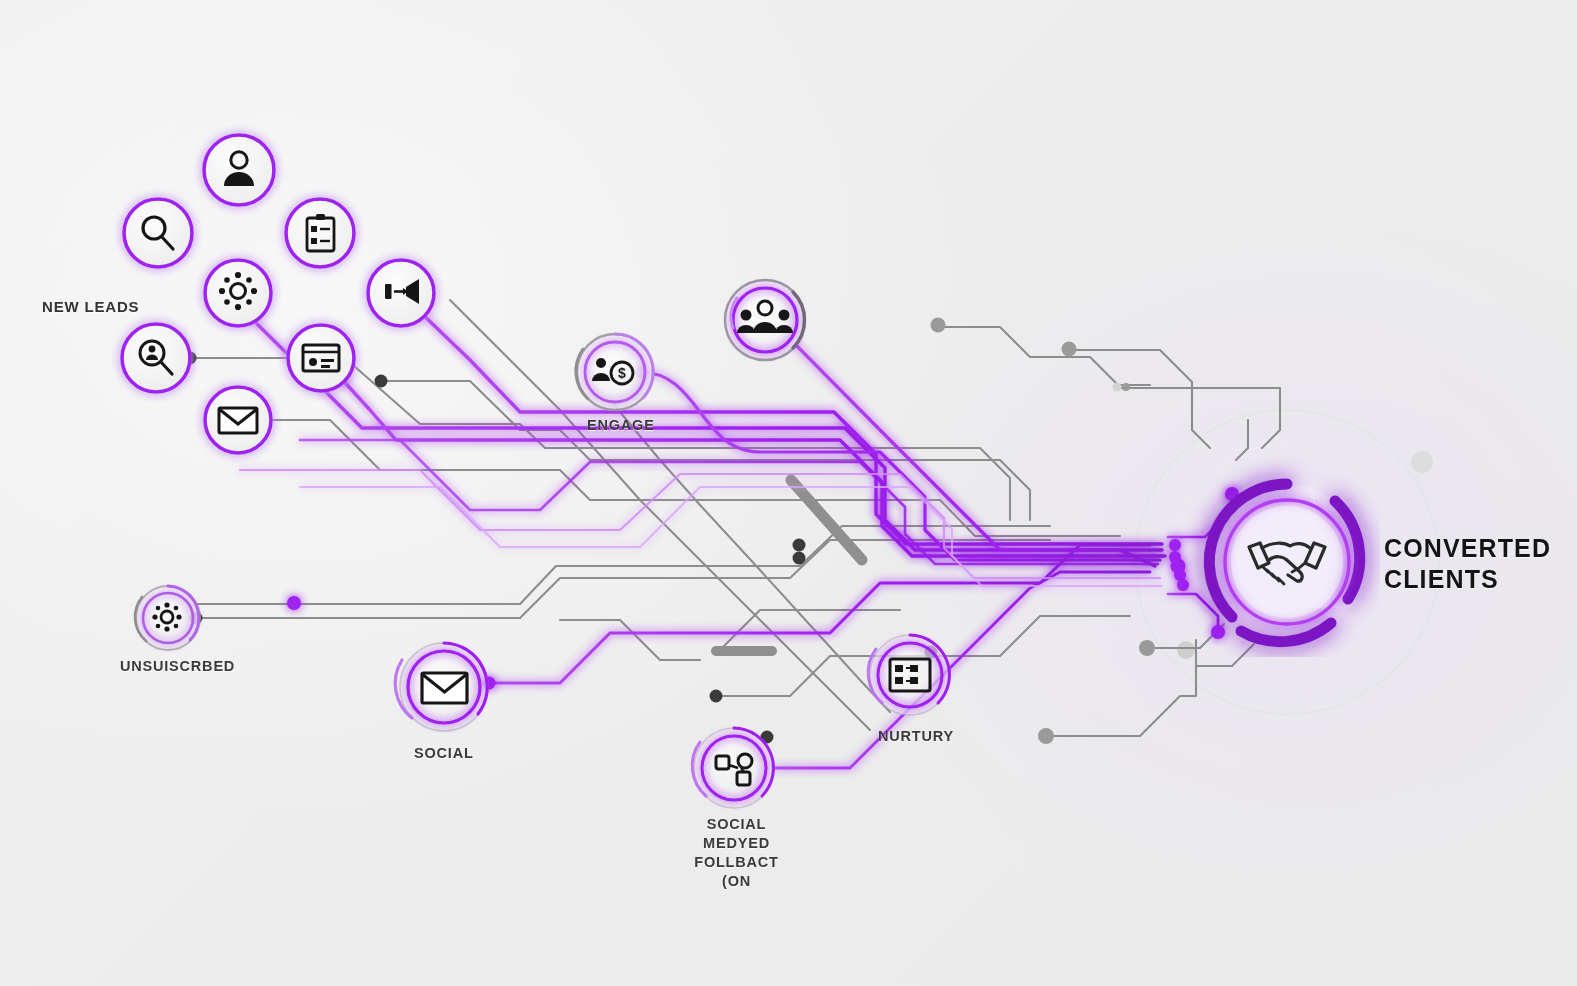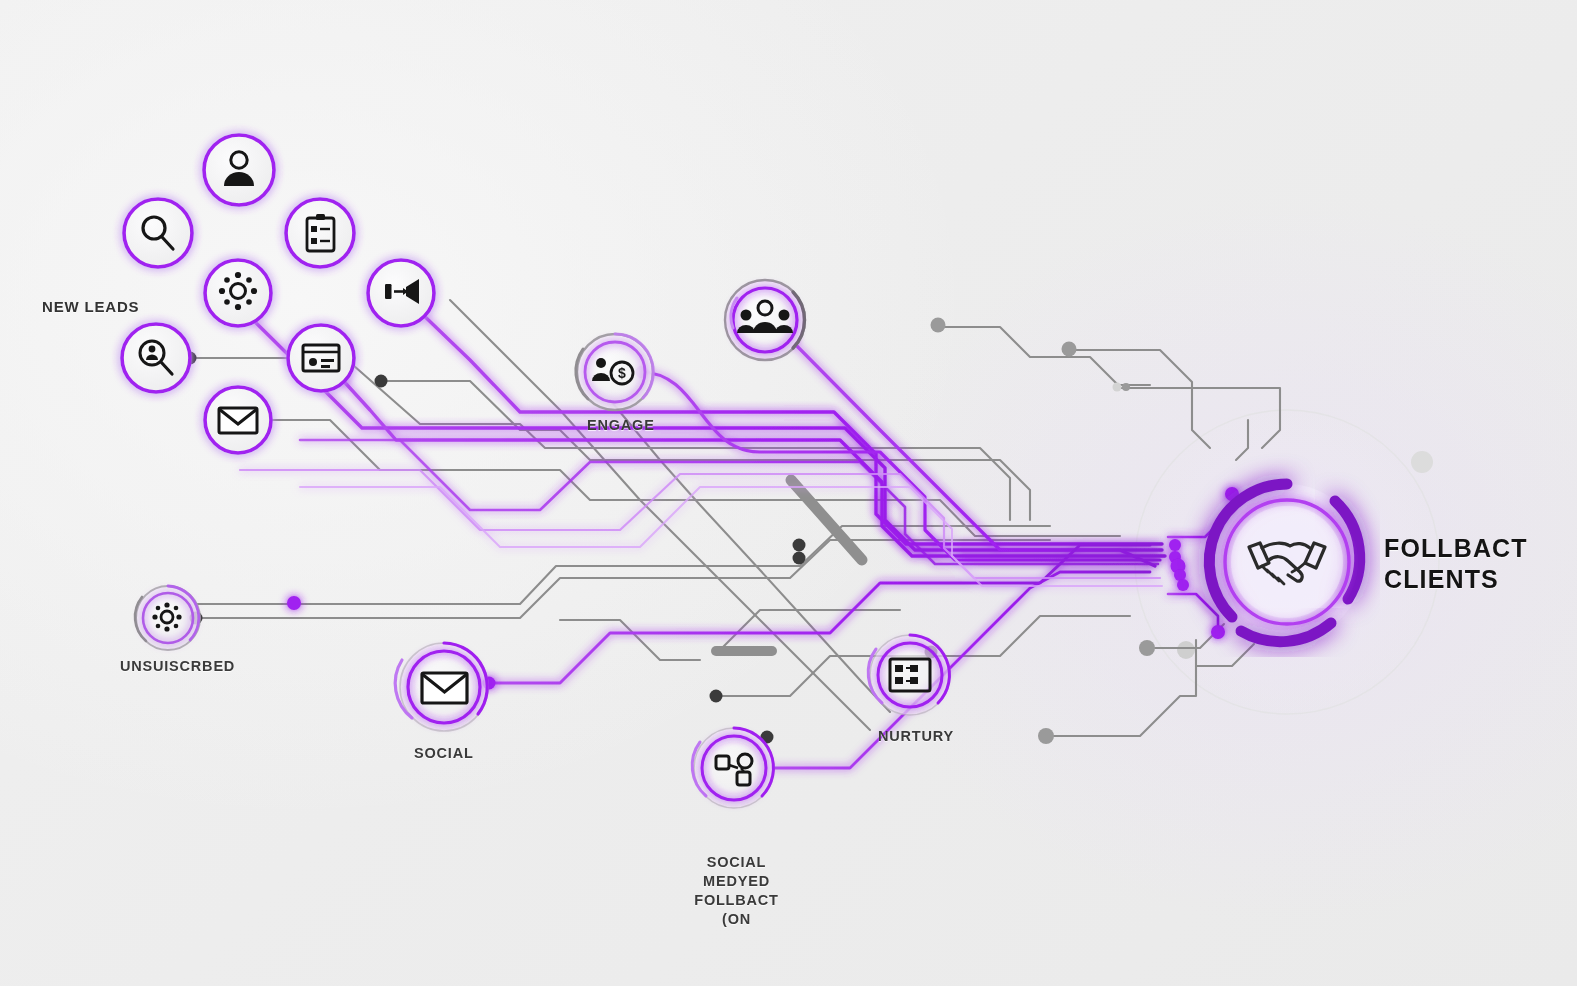--- a/index.html
+++ b/index.html
@@ -376,23 +376,23 @@
       </g>
     </g>
 
   </svg>
 
   <div class="lbl mid" style="left:42px;  top:297px;">NEW LEADS</div>
   <div class="lbl small" style="left:120px; top:657px;">UNSUISCRBED</div>
   <div class="lbl small" style="left:414px; top:744px;">SOCIAL</div>
   <div class="lbl small" style="left:587px; top:416px;">ENGAGE</div>
   <div class="lbl small" style="left:878px; top:727px;text-align:center;">NURTURY</div>
-  <div class="lbl small" style="left:684px; top:815px; text-align:center; width:105px;margin-top:38px;">SOCIAL MEDYED
+  <div class="lbl small" style="left:684px; top:815px; text-align:center; width:105px;">SOCIAL MEDYED
 FOLLBACT (ON</div>
-  <div class="lbl hub" style="left:1384px; top:533px;">FOLLBACT
+  <div class="lbl hub" style="left:1384px; top:533px;">CONVERTED
 CLIENTS</div>
 
   <div class="node-hit" style="left:204px; top:135px; width:70px;  height:70px;"></div>
   <div class="node-hit" style="left:124px; top:199px; width:68px;  height:68px;"></div>
   <div class="node-hit" style="left:286px; top:199px; width:68px;  height:68px;"></div>
   <div class="node-hit" style="left:205px; top:260px; width:66px;  height:66px;"></div>
   <div class="node-hit" style="left:368px; top:260px; width:66px;  height:66px;"></div>
   <div class="node-hit" style="left:288px; top:325px; width:66px;  height:66px;"></div>
   <div class="node-hit" style="left:122px; top:324px; width:68px;  height:68px;"></div>
   <div class="node-hit" style="left:205px; top:387px; width:66px;  height:66px;"></div>

